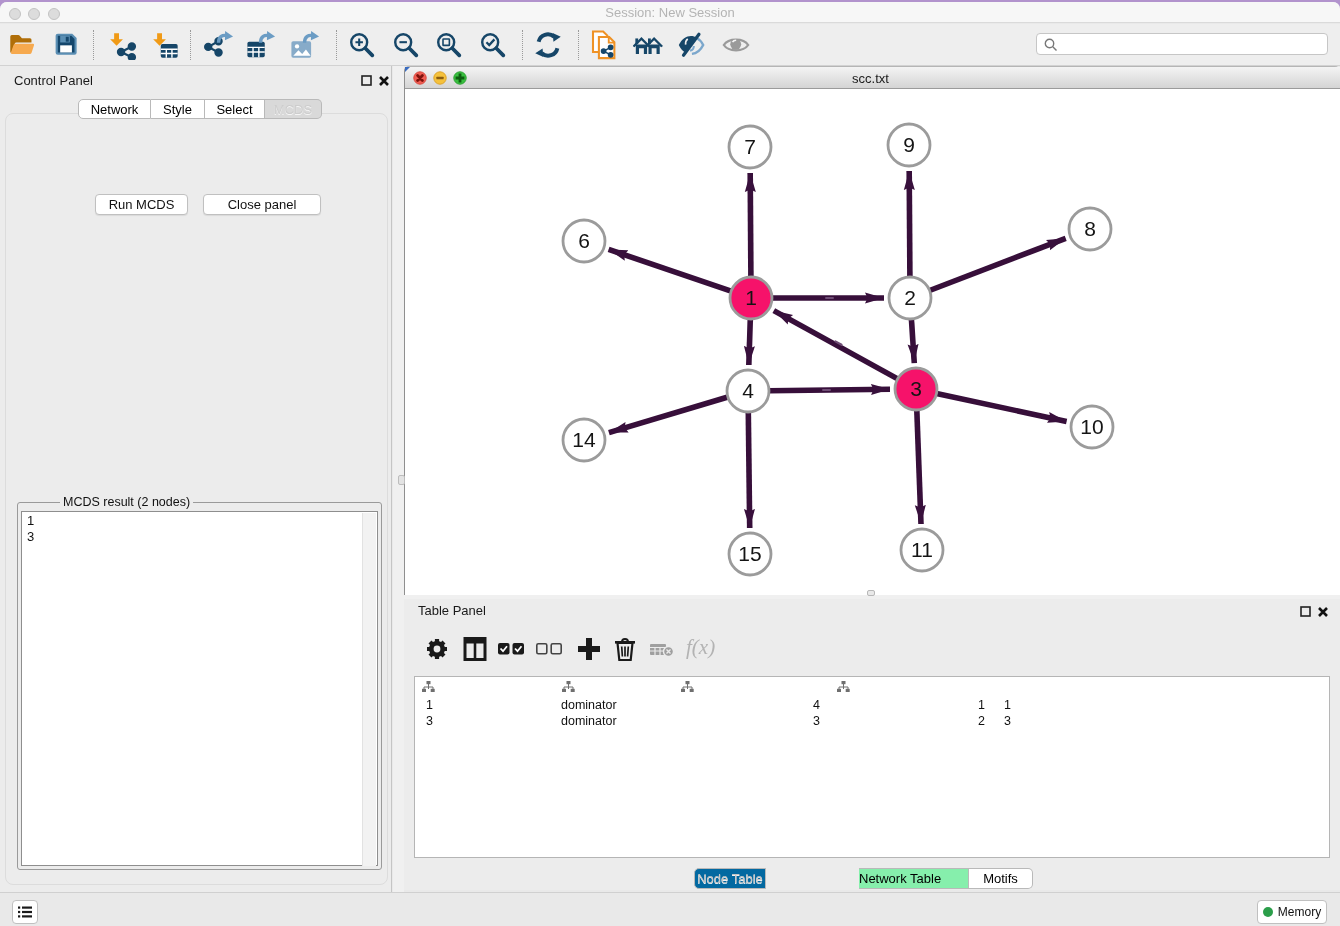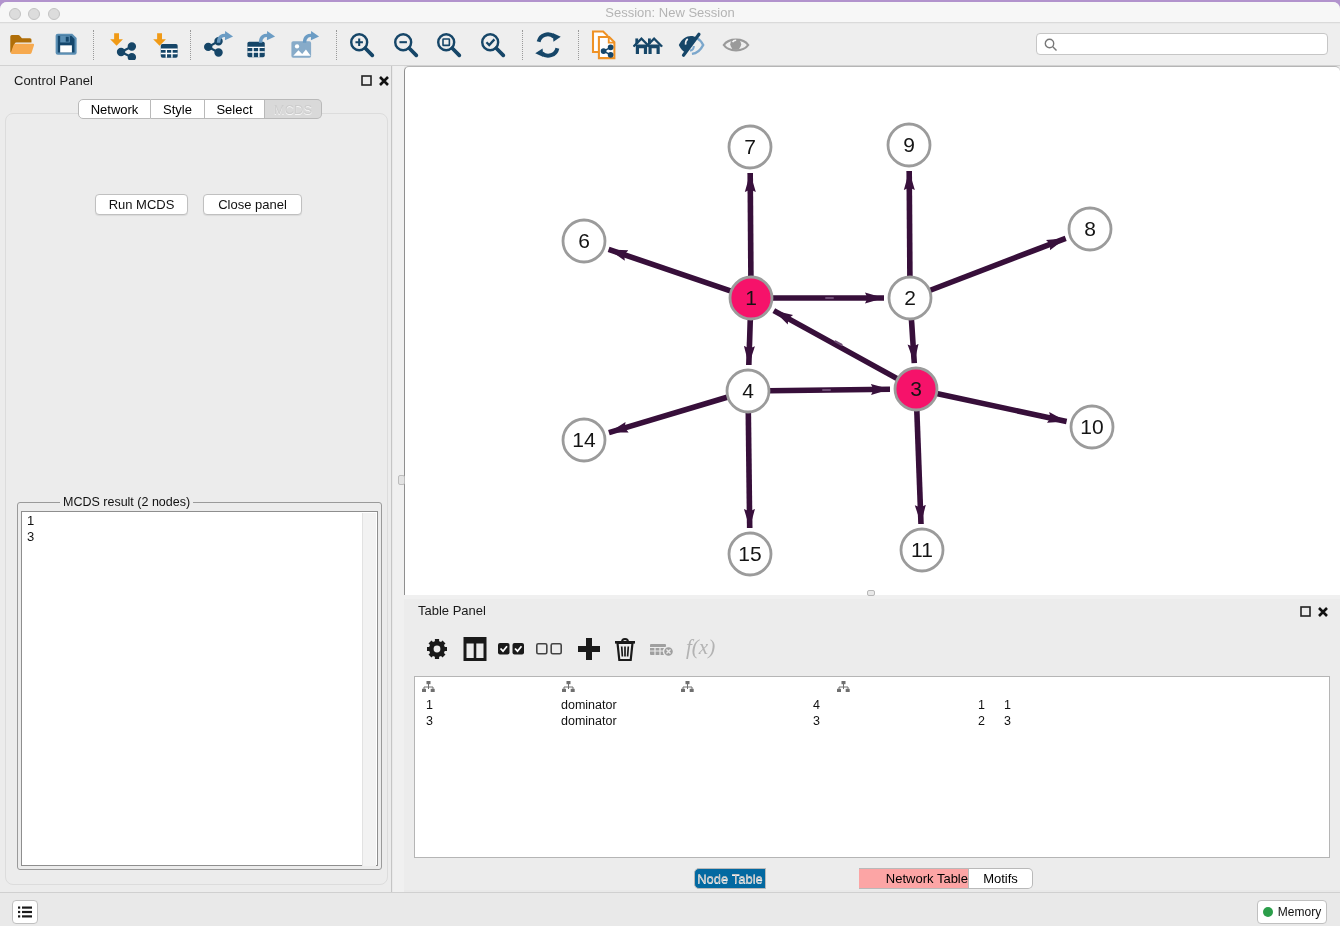--- a/index.html
+++ b/index.html
@@ -239,33 +239,47 @@
       <div style="width:73px; background:#fff; border:1px solid #b9b9b9; border-radius:5px 0 0 5px; text-align:center; line-height:19px;">Network</div>
       <div style="width:54px; background:#fff; border:1px solid #b9b9b9; border-left:none; text-align:center; line-height:19px;">Style</div>
       <div style="width:60px; background:#fff; border:1px solid #b9b9b9; border-left:none; text-align:center; line-height:19px;">Select</div>
       <div style="width:57px; background:#d9d9d9; border:1px solid #b9b9b9; border-left:none; border-radius:0 5px 5px 0; text-align:center; line-height:19px; color:#cdcdcd; text-shadow:0 1px 0 #f5f5f5;">MCDS</div>
     </div>
 
     <div style="position:absolute; left:5px; top:47px; width:383px; height:772px; background:#ececec; border:1px solid #dcdcdc; border-radius:8px;"></div>
 
 
     <div class="btn" style="position:absolute; left:95px; top:128px; width:93px; height:21px; box-shadow:0 1px 1px rgba(0,0,0,0.08);">Run MCDS</div>
-    <div class="btn" style="position:absolute; left:203px; top:128px; width:99px; height:21px; box-shadow:0 1px 1px rgba(0,0,0,0.08);">Close panel</div>
+    <div class="btn" style="position:absolute; left:203px; top:128px; width:118px; height:21px; box-shadow:0 1px 1px rgba(0,0,0,0.08);">Close panel</div>
 
     <div style="position:absolute; left:17px; top:436px; width:365px; height:368px; border:1px solid #9a9a9a; border-radius:3px;">
       <div style="position:absolute; left:6px; top:-8px; background:#ececec; padding:0 3px; font-size:12.5px; color:#111;margin-left:36px;">MCDS result (2 nodes)</div>
       <div style="position:absolute; left:3px; top:8px; width:357px; height:355px; background:#fff; border:1px solid #8e8e8e;">
         <div style="position:absolute; left:5px; top:1px; font-size:13px; color:#111; line-height:16px;">1<br>3</div>
         <div style="position:absolute; right:1px; top:1px; width:14px; height:353px; background:#f2f2f2; border-left:1px solid #e2e2e2;"></div>
       </div>
     </div>
   </div>
   <div style="position:absolute; left:393px; top:64px; width:11px; height:826px; background:#f0f0f0;"></div>
   <div style="position:absolute; left:404px; top:593px; width:936px; height:4px; background:#f0f0f0;"></div>
   <div id="netwin">
+    <div id="nettitle">
+      <svg width="70" height="22" viewBox="0 0 70 22" style="position:absolute; left:0; top:0;">
+        <circle cx="15" cy="11" r="6.2" fill="#f15d52" stroke="#d94c42" stroke-width="1"></circle>
+        <path d="M12.6 8.6 L17.4 13.4 M17.4 8.6 L12.6 13.4" stroke="#7e120c" stroke-width="2.8" stroke-linecap="round"></path>
+        <circle cx="35" cy="11" r="6.2" fill="#f5c13b" stroke="#dda42b" stroke-width="1"></circle>
+        <rect x="31.4" y="9.7" width="7.2" height="2.6" rx="0.5" fill="#895c10"></rect>
+        <circle cx="55" cy="11" r="6.2" fill="#38bf3e" stroke="#2da234" stroke-width="1"></circle>
+        <path d="M55 6.6 v8.8 M50.6 11 h8.8" stroke="#0d5e10" stroke-width="2.8"></path>
+      </svg>
+      <div style="position:absolute; top:4px; left:-2px; width:100%; text-align:center; font-size:13px; color:#1a1a1a;">scc.txt</div>
+      <svg width="5" height="5" viewBox="0 0 5 5" style="position:absolute; left:0; top:0;">
+        <path d="M0 0 L5 0 L0 5 z" fill="#3a6cc0"></path>
+      </svg>
+    </div>
     <svg id="graph" style="position:absolute; left:0; top:21px;" width="934" height="505" viewBox="0 0 934 505">
       <defs>
         <marker id="arr" markerUnits="userSpaceOnUse" markerWidth="21" markerHeight="13" refX="19" refY="6" orient="auto">
           <path d="M0 0.5 L19 6 L0 11.5 L2.5 6 z" fill="#38103c"></path>
         </marker>
       </defs>
       <g stroke="#370f3a" stroke-width="5.6">
         <line x1="345.9" y1="189.0" x2="345.2" y2="85.0" marker-end="url(#arr)"></line>
         <line x1="326.1" y1="203.2" x2="203.6" y2="161.4" marker-end="url(#arr)"></line>
         <line x1="367.0" y1="210.0" x2="479.0" y2="210.0" marker-end="url(#arr)"></line>
@@ -398,21 +412,21 @@
           <span style="position:absolute; left:259px; width:146px; text-align:right;">3</span>
           <span style="position:absolute; left:415px; width:155px; text-align:right;">2</span>
           <span style="position:absolute; left:589px;">3</span>
         </div>
       </div>
     </div>
 
     <div style="position:absolute; left:290px; top:269px; height:21px; display:flex; font-size:13px;">
       <div style="width:72px; background:#0369a1; border:1px solid #b9b9b9; border-radius:5px 0 0 5px; text-align:center; line-height:20px; color:#c6c6c6; text-shadow:0 1px 0 #f2f2f2;">Node Table</div>
       <div style="width:93px; background:#fff; border:1px solid #b9b9b9; border-left:none; text-align:center; line-height:20px;margin-top:42px;">Edge Table</div>
-      <div style="width:110px; background:#fca5a5; border:1px solid #b9b9b9; border-left:none; text-align:right; line-height:20px;">Network Table</div>
+      <div style="width:110px; background:#86efac; border:1px solid #b9b9b9; border-left:none; text-align:left; line-height:20px;">Network Table</div>
       <div style="width:64px; background:#fff; border:1px solid #b9b9b9; border-left:none; border-radius:0 5px 5px 0; text-align:center; line-height:20px;">Motifs</div>
     </div>
   </div>
   <div style="position:absolute; left:398px; top:473px; width:7px; height:10px; background:#e3e3e3; border:1px solid #bdbdbd; border-radius:2px; z-index:5;"></div>
   <div style="position:absolute; left:867px; top:588px; width:8px; height:6px; background:#e9e9e9; border:1px solid #b8b8b8; border-radius:2px; z-index:5;"></div>
   <div id="statusbar">
     <div class="btn" style="position:absolute; left:12px; top:7px; width:26px; height:24px;">
       <svg width="14" height="12" viewBox="0 0 14 12">
         <g fill="#1a1a1a">
           <rect x="0" y="0.5" width="2.2" height="2.2"></rect>

